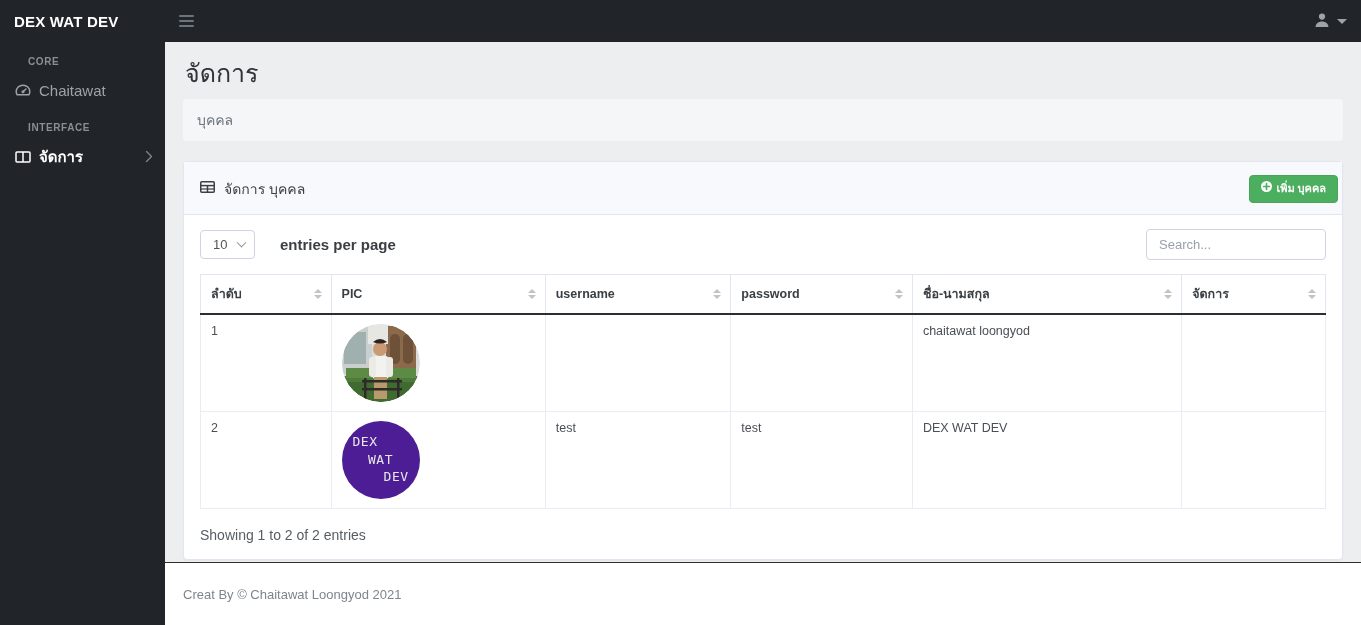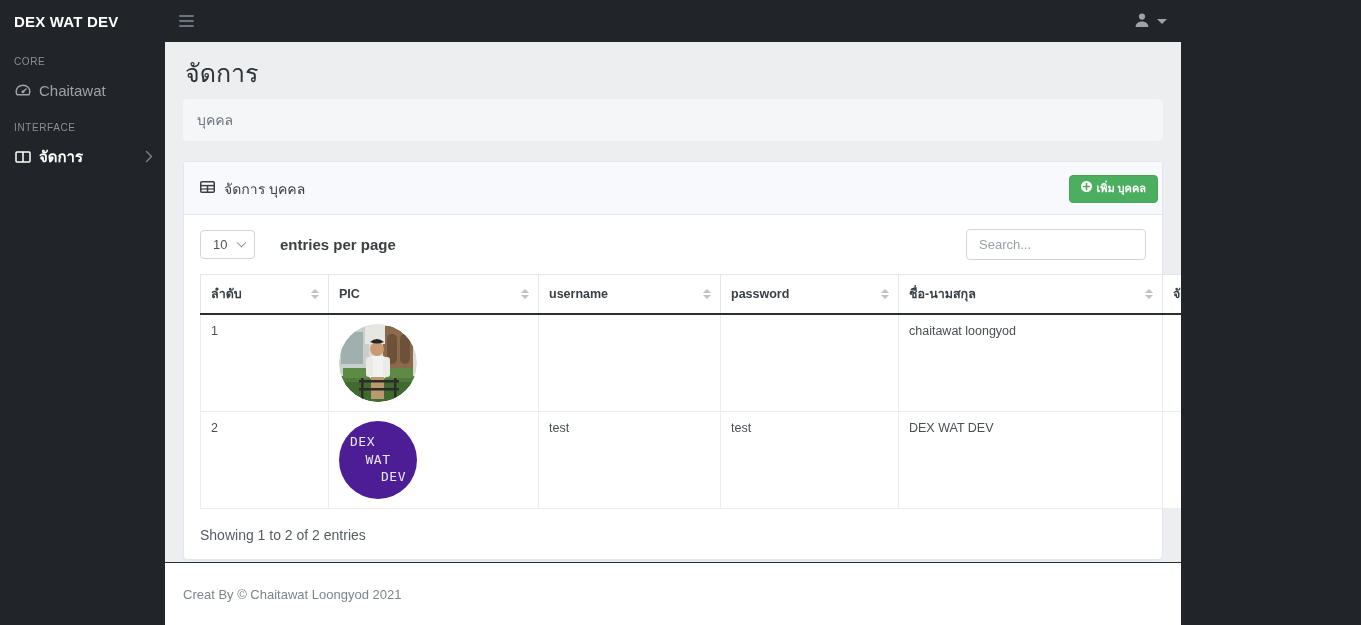--- a/index.html
+++ b/index.html
@@ -4,39 +4,39 @@
 <style>
   * { box-sizing: border-box; }
   html, body { margin: 0; padding: 0; }
   body {
     width: 1361px; height: 625px;
     font-family: "Liberation Sans", sans-serif;
     background: #212529;
     overflow: hidden;
     font-size: 14px;
   }
-  .app { display: flex; width: 1181px; height: 625px; }
+  .app { display: flex; width: 1361px; height: 625px; }
 
   
   .sidebar {
     width: 165px; flex: 0 0 165px;
     background: #212529;
     color: #fff;
     display: flex; flex-direction: column;
   }
   .brand {
     height: 42px; display: flex; align-items: center;
     padding: 0 14px;
     font-weight: bold; font-size: 15px; color: #fff;
     letter-spacing: .2px;
     white-space: nowrap;
   }
   .nav-heading {
-    color: #8a8f94; font-size: 10px; font-weight: normal;
-    letter-spacing: .6px; padding: 14px 14px 6px 14px;
+    color: #8a8f94; font-size: 10px; font-weight: bold;
+    letter-spacing: .6px; padding: 14px 14px 6px 28px;
   }
   .nav-item {
     display: flex; align-items: center;
     padding: 7px 14px;
     color: #9da3a9; font-size: 15px;
     text-decoration: none;
     position: relative;
   }
   .nav-item.active { color: #fff; font-weight: bold; }
   .nav-item .nav-ico {

